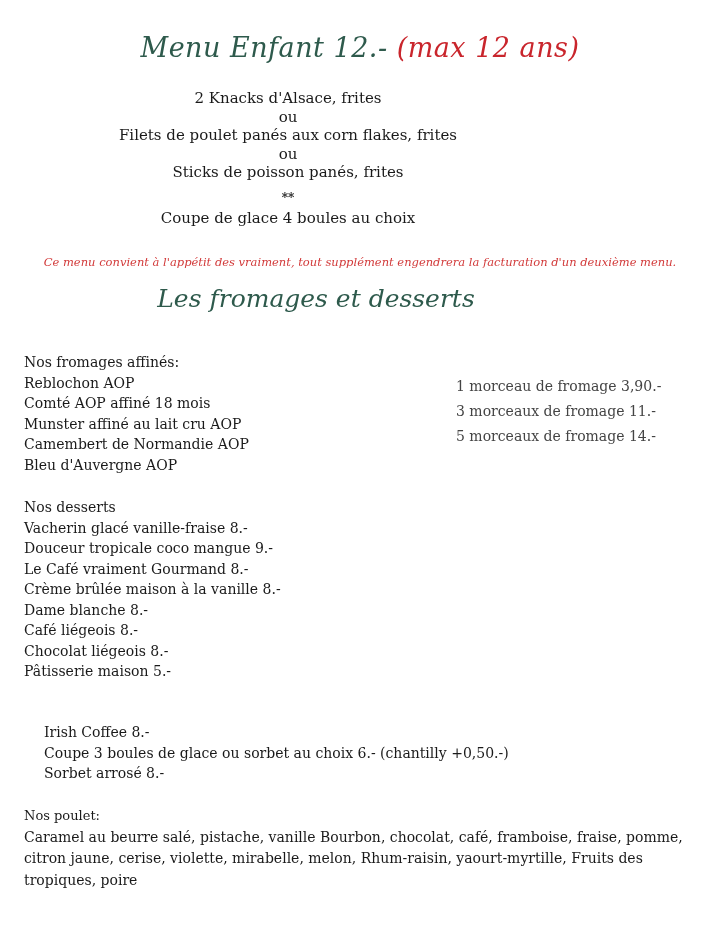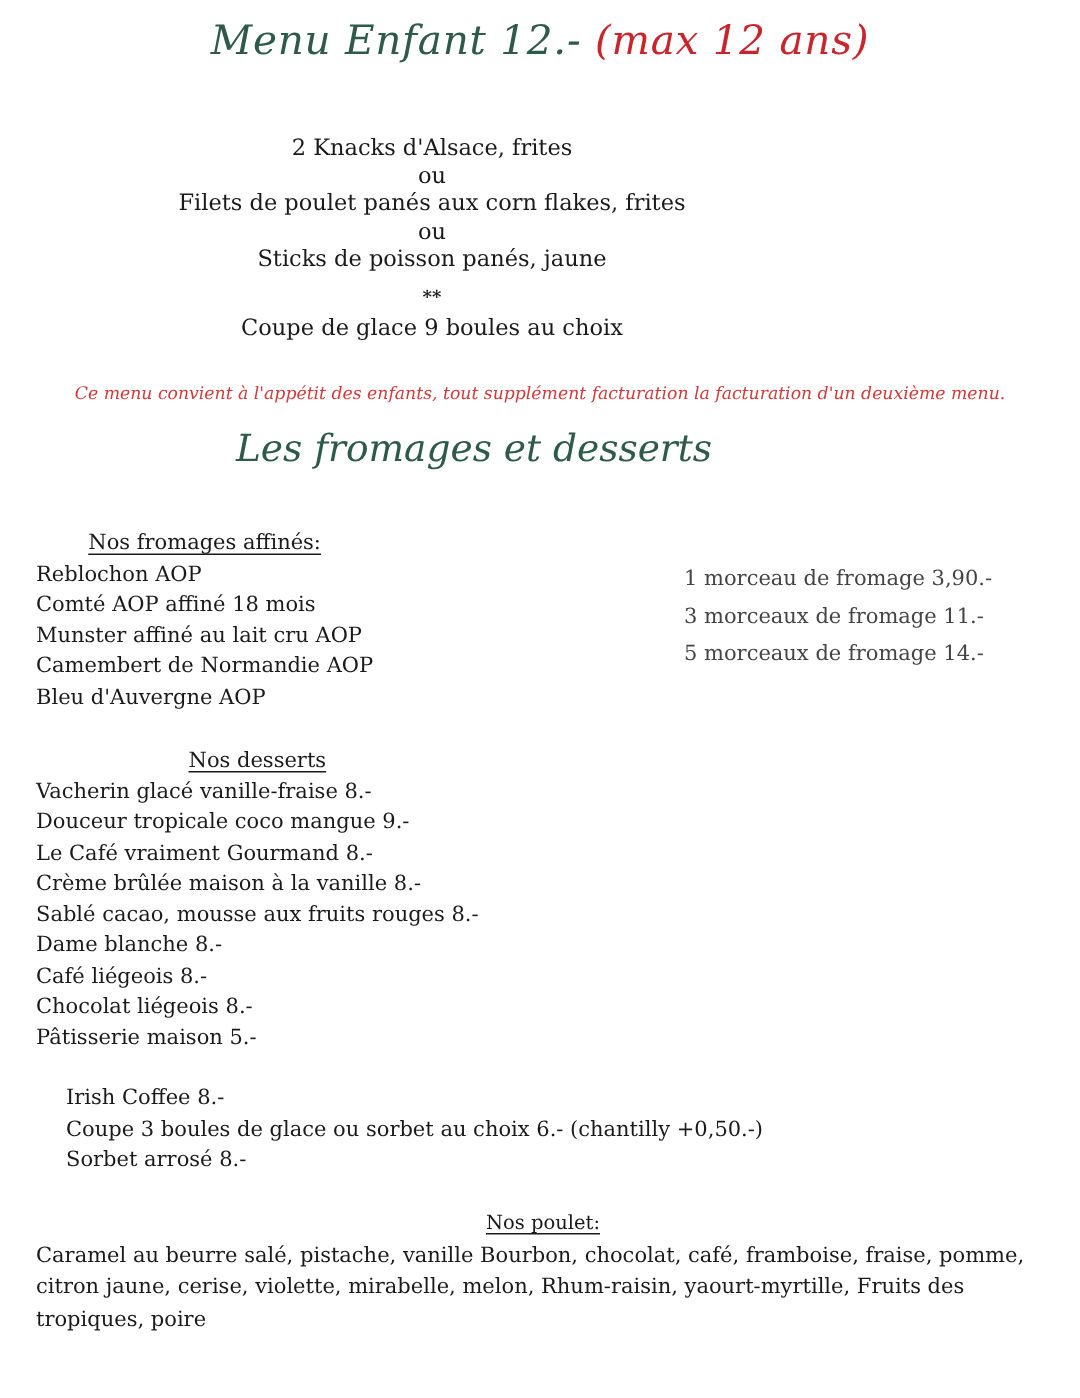--- a/index.html
+++ b/index.html
@@ -1,32 +1,32 @@
 <!DOCTYPE html>
 <html><head>
 <meta charset="utf-8">
 <style>
   html, body { margin:0; padding:0; background:#ffffff; }
   body { width:720px; height:932px; position:relative; overflow:hidden;
          font-family:"DejaVu Serif", serif; color:#1a1a1a; }
   .script { font-family:"DejaVu Serif", serif; font-style:italic; }
-  .title { position:absolute; top:12px; left:0; width:720px; text-align:center;
+  .title { position:absolute; top:32px; left:0; width:720px; text-align:center;
            font-size:27px; letter-spacing:0.5px; }
   .title .green { color:#2e5a4c; }
   .title .red { color:#c9252c; }
   .kids { position:absolute; top:89px; left:0; width:576px; text-align:center;
           font-size:15px; line-height:18.5px; }
   .kids .sep { margin-top:7px; font-size:12px; font-weight:bold; }
   .kids .dessert { margin-top:2px; }
   .note { position:absolute; top:255px; left:0; width:720px; text-align:center;
           color:#d23a3a; font-size:11.5px; font-style:italic; }
   .subtitle { position:absolute; top:284px; left:0; width:632px; text-align:center;
               color:#2e5a4c; font-size:25px; font-style:italic; }
   .section { position:absolute; left:24px; font-size:14px; line-height:20.5px; }
-  .section .hdr { text-decoration:underline; text-underline-offset:3px;text-align:center; }
+  .section .hdr { text-underline-offset:3px; }
   .cheese { top:352px; }
   .prices { position:absolute; top:374px; left:456px; font-size:14px;
             line-height:25px; color:#444; }
   .desserts { top:497px; }
   .extras { top:722px;margin-left:20px; }
   .flavors { top:806px; width:676px; }
   .flavors .txt { line-height:21.5px; }
   .flavors .hdr { font-size:13px; }
 </style>
 </head>
@@ -35,26 +35,26 @@
 <div class="title script">
   <span class="green">Menu Enfant 12.-</span>
   <span class="red">(max 12 ans)</span>
 </div>
 
 <div class="kids">
   <div>2 Knacks d'Alsace, frites</div>
   <div>ou</div>
   <div>Filets de poulet panés aux corn flakes, frites</div>
   <div>ou</div>
-  <div>Sticks de poisson panés, jaune</div>
+  <div>Sticks de poisson panés, frites</div>
   <div class="sep">**</div>
-  <div class="dessert">Coupe de glace 9 boules au choix</div>
+  <div class="dessert">Coupe de glace 4 boules au choix</div>
 </div>
 
-<div class="note script">Ce menu convient à l'appétit des enfants, tout supplément facturation la facturation d'un deuxième menu.</div>
+<div class="note script">Ce menu convient à l'appétit des vraiment, tout supplément engendrera la facturation d'un deuxième menu.</div>
 
 <div class="subtitle script">Les fromages et desserts</div>
 
 <div class="section cheese">
   <div class="hdr">Nos fromages affinés:</div>
   <div>Reblochon AOP</div>
   <div>Comté AOP affiné 18 mois</div>
   <div>Munster affiné au lait cru AOP</div>
   <div>Camembert de Normandie AOP</div>
   <div>Bleu d'Auvergne AOP</div>
@@ -65,21 +65,20 @@
   <div>3 morceaux de fromage 11.-</div>
   <div>5 morceaux de fromage 14.-</div>
 </div>
 
 <div class="section desserts">
   <div class="hdr">Nos desserts</div>
   <div>Vacherin glacé vanille-fraise 8.-</div>
   <div>Douceur tropicale coco mangue 9.-</div>
   <div>Le Café vraiment Gourmand 8.-</div>
   <div>Crème brûlée maison à la vanille 8.-</div>
-  <div>Sablé cacao, mousse aux fruits rouges 8.-</div>
   <div>Dame blanche 8.-</div>
   <div>Café liégeois 8.-</div>
   <div>Chocolat liégeois 8.-</div>
   <div>Pâtisserie maison 5.-</div>
 </div>
 
 <div class="section extras">
   <div>Irish Coffee 8.-</div>
   <div>Coupe 3 boules de glace ou sorbet au choix 6.- (chantilly +0,50.-)</div>
   <div>Sorbet arrosé 8.-</div>

